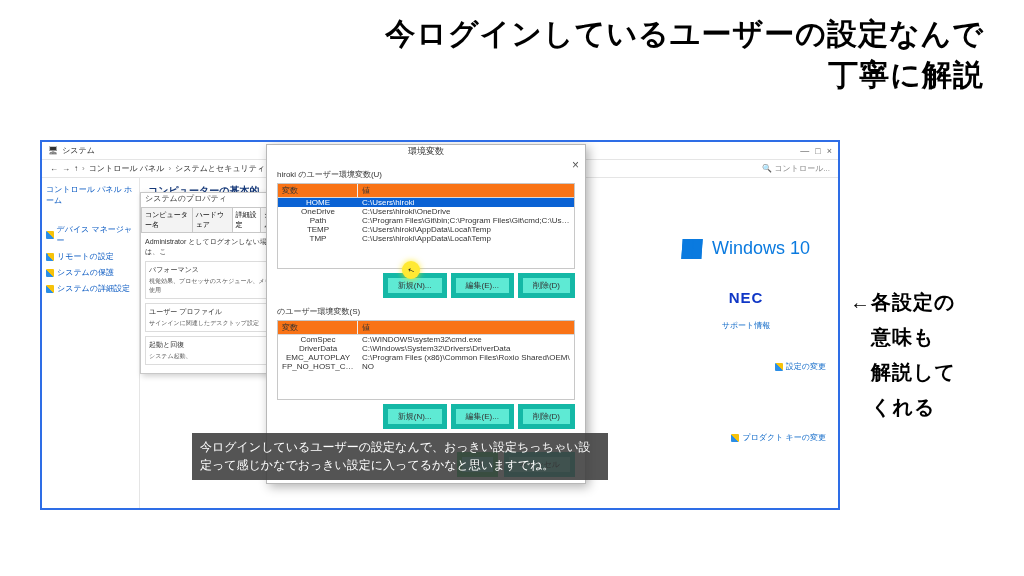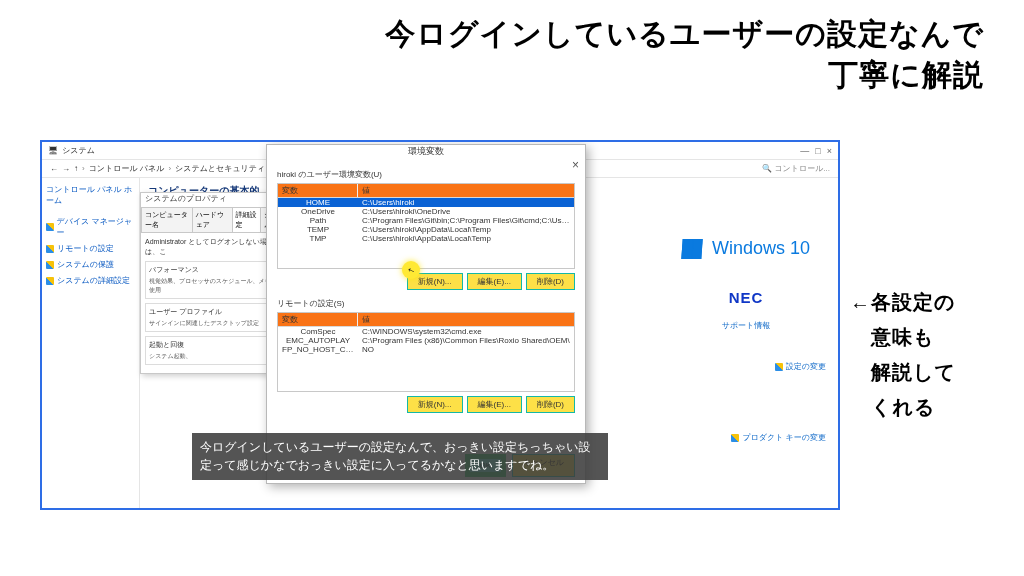--- a/index.html
+++ b/index.html
@@ -15,21 +15,21 @@
 
   
   .sys-titlebar { display: flex; align-items: center; height: 18px; background: #fff; border-bottom: 1px solid #e5e5e5; padding: 0 6px; gap: 4px; font-size: 8px; color: #333; }
   .win-icons { margin-left: auto; display: flex; gap: 6px; color: #666; font-size: 9px; }
   .sys-addr { display: flex; align-items: center; height: 18px; padding: 0 8px; border-bottom: 1px solid #e5e5e5; font-size: 8px; color: #333; gap: 4px; }
   .sys-addr .arrow { color: #888; }
   .sys-addr .search { margin-left: auto; color: #888; }
 
   .sys-body { display: flex; height: calc(100% - 36px); position: relative; }
   .sys-side { width: 98px; padding: 6px 4px; border-right: 1px solid #e5e5e5; }
-  .sys-side .side-title { color: #0a5ac2; font-size: 8px; margin-bottom: 10px; }
+  .sys-side .side-title { color: #0a5ac2; font-size: 8px; margin-bottom: 18px; }
   .sys-side .side-link { display: flex; align-items: center; gap: 3px; color: #0a5ac2; font-size: 8px; margin-bottom: 5px; }
   .shield { width: 8px; height: 8px; display: inline-block; background: linear-gradient(45deg,#2b8ee6 0 50%,#f6c20a 50% 100%); border-radius: 1px; }
 
   .sys-main { flex: 1; padding: 6px 8px; position: relative; }
   .sys-heading { color: #173a7a; font-size: 10px; font-weight: 600; margin-bottom: 4px; }
 
   
   .brand-area { position: absolute; top: 60px; right: 12px; width: 160px; text-align: center; }
   .winlogo { display: inline-flex; align-items: center; gap: 10px; font-size: 18px; color: #0a7adf; font-weight: 400; }
   .winlogo .sq { width: 20px; height: 20px; background: #0a7adf; display: inline-grid; grid-template-columns: 1fr 1fr; grid-template-rows: 1fr 1fr; gap: 1px; transform: skewX(-4deg); }
@@ -62,21 +62,21 @@
   .vartable.sys { height: 80px; }
   .vt-head { display: flex; background: #f97316; border-bottom: 1px solid #d8d8d8; font-size: 8px; }
   .vt-head .c1 { width: 80px; padding: 1px 4px; border-right: 1px solid #eee; }
   .vt-head .c2 { flex: 1; padding: 1px 4px; }
   .vt-row { display: flex; font-size: 8px; }
   .vt-row .c1 { width: 80px; padding: 0 4px; overflow: hidden; white-space: nowrap; text-overflow: ellipsis; text-align: center; }
   .vt-row .c2 { flex: 1; padding: 0 4px; overflow: hidden; white-space: nowrap; text-overflow: ellipsis; }
   .vt-row.selected { background: #0a62d4; color: #fff; }
 
   .btnrow { display: flex; justify-content: flex-end; gap: 4px; margin-bottom: 8px; }
-  .wbtn { border: 1px solid #14b8a6; background: #fde047; padding: 2px 10px; font-size: 8px; cursor: default; }
+  .wbtn { border: 5px solid #14b8a6; background: #5eead4; padding: 2px 10px; font-size: 8px; cursor: default; }
   .wbtn.primary { border: 5px solid #22c55e; background: #5eead4; }
 
   .cursor { position: absolute; top: 116px; left: 135px; width: 18px; height: 18px; border-radius: 50%; background: #ffe934; box-shadow: 0 0 6px rgba(255,230,0,0.8); z-index: 6; display: flex; align-items: center; justify-content: center; }
   .cursor::after { content: "↖"; font-size: 8px; color: #222; transform: rotate(-20deg); }
 
   
   .subtitle { position: absolute; left: 150px; right: 230px; bottom: 28px; background: rgba(60,60,60,0.88); color: #fff; font-size: 12px; line-height: 1.45; padding: 6px 8px; z-index: 10; }
 
   
   .envbottom { position: absolute; bottom: 6px; right: 10px; display: flex; gap: 6px; }
@@ -228,32 +228,36 @@
         </div>
 
       <div class="cursor"></div>
 
       <div class="btnrow">
         <div class="wbtn">新規(N)...</div>
         <div class="wbtn">編集(E)...</div>
         <div class="wbtn">削除(D)</div>
       </div>
 
-      <div class="section-label">リモートの設定(S)</div>
+      <div class="section-label">のユーザー環境変数(S)</div>
 
       <div class="vartable sys" id="svt">
         <div class="vt-head">
           <div class="c1">変数</div>
           <div class="c2">値</div>
         </div>
       <div class="vt-row">
             <div class="c1">ComSpec</div>
             <div class="c2">C:\WINDOWS\system32\cmd.exe</div>
           </div>
           <div class="vt-row">
+            <div class="c1">DriverData</div>
+            <div class="c2">C:\Windows\System32\Drivers\DriverData</div>
+          </div>
+          <div class="vt-row">
             <div class="c1">EMC_AUTOPLAY</div>
             <div class="c2">C:\Program Files (x86)\Common Files\Roxio Shared\OEM\</div>
           </div>
           <div class="vt-row">
             <div class="c1">FP_NO_HOST_CHECK</div>
             <div class="c2">NO</div>
           </div>
         </div>
 
       <div class="btnrow">

